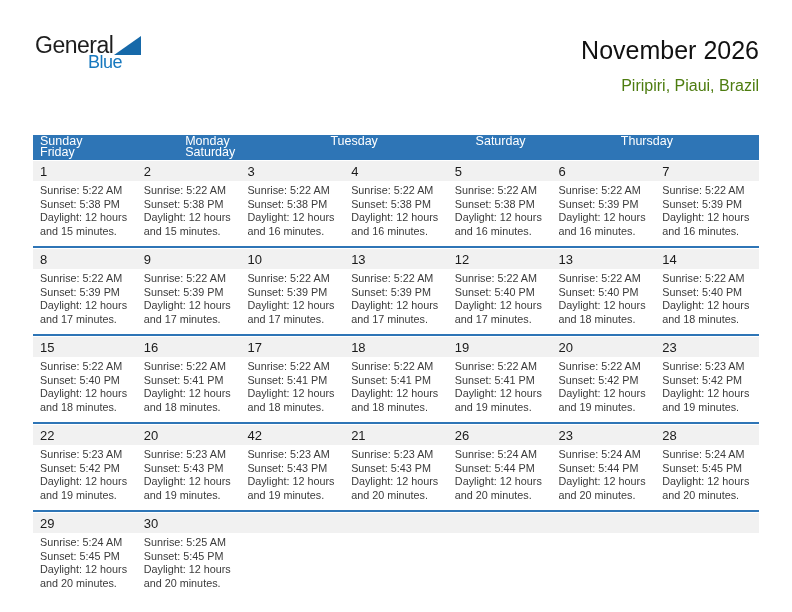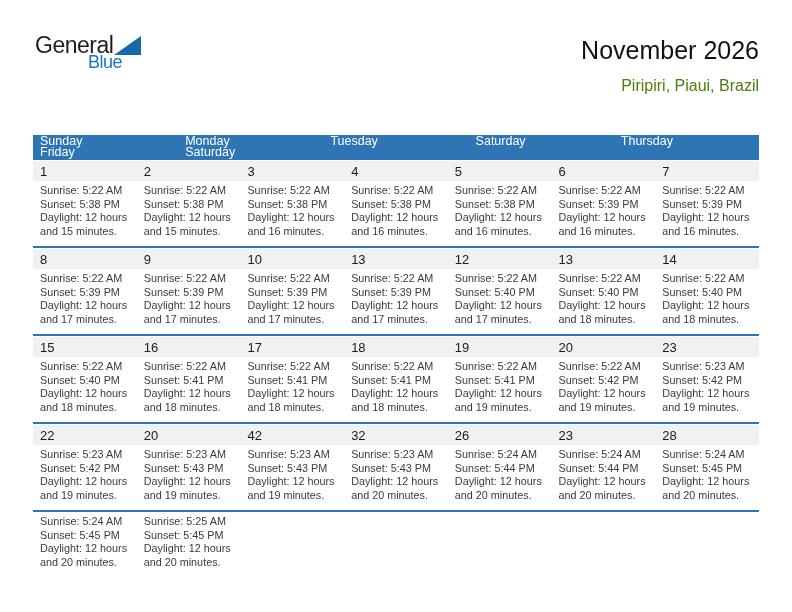--- a/index.html
+++ b/index.html
@@ -230,21 +230,21 @@
               <div class="detail-line">Daylight: 12 hours</div>
               <div class="detail-line">and 19 minutes.</div>
             </div>
           </div>
         </div>
         <div class="week-row">
           <div class="day-band">
             <div class="day-number">22</div>
             <div class="day-number">20</div>
             <div class="day-number">42</div>
-            <div class="day-number">32</div>
+            <div class="day-number">21</div>
             <div class="day-number">26</div>
             <div class="day-number">23</div>
             <div class="day-number">28</div>
           </div>
           <div class="details-row">
             <div class="day-details">
               <div class="detail-line">Sunrise: 5:23 AM</div>
               <div class="detail-line">Sunset: 5:42 PM</div>
               <div class="detail-line">Daylight: 12 hours</div>
               <div class="detail-line">and 19 minutes.</div>
@@ -281,20 +281,29 @@
             </div>
             <div class="day-details">
               <div class="detail-line">Sunrise: 5:24 AM</div>
               <div class="detail-line">Sunset: 5:45 PM</div>
               <div class="detail-line">Daylight: 12 hours</div>
               <div class="detail-line">and 20 minutes.</div>
             </div>
           </div>
         </div>
         <div class="week-row">
+          <div class="day-band">
+            <div class="day-number">29</div>
+            <div class="day-number">30</div>
+            <div class="day-number"></div>
+            <div class="day-number"></div>
+            <div class="day-number"></div>
+            <div class="day-number"></div>
+            <div class="day-number"></div>
+          </div>
           <div class="details-row">
             <div class="day-details">
               <div class="detail-line">Sunrise: 5:24 AM</div>
               <div class="detail-line">Sunset: 5:45 PM</div>
               <div class="detail-line">Daylight: 12 hours</div>
               <div class="detail-line">and 20 minutes.</div>
             </div>
             <div class="day-details">
               <div class="detail-line">Sunrise: 5:25 AM</div>
               <div class="detail-line">Sunset: 5:45 PM</div>

